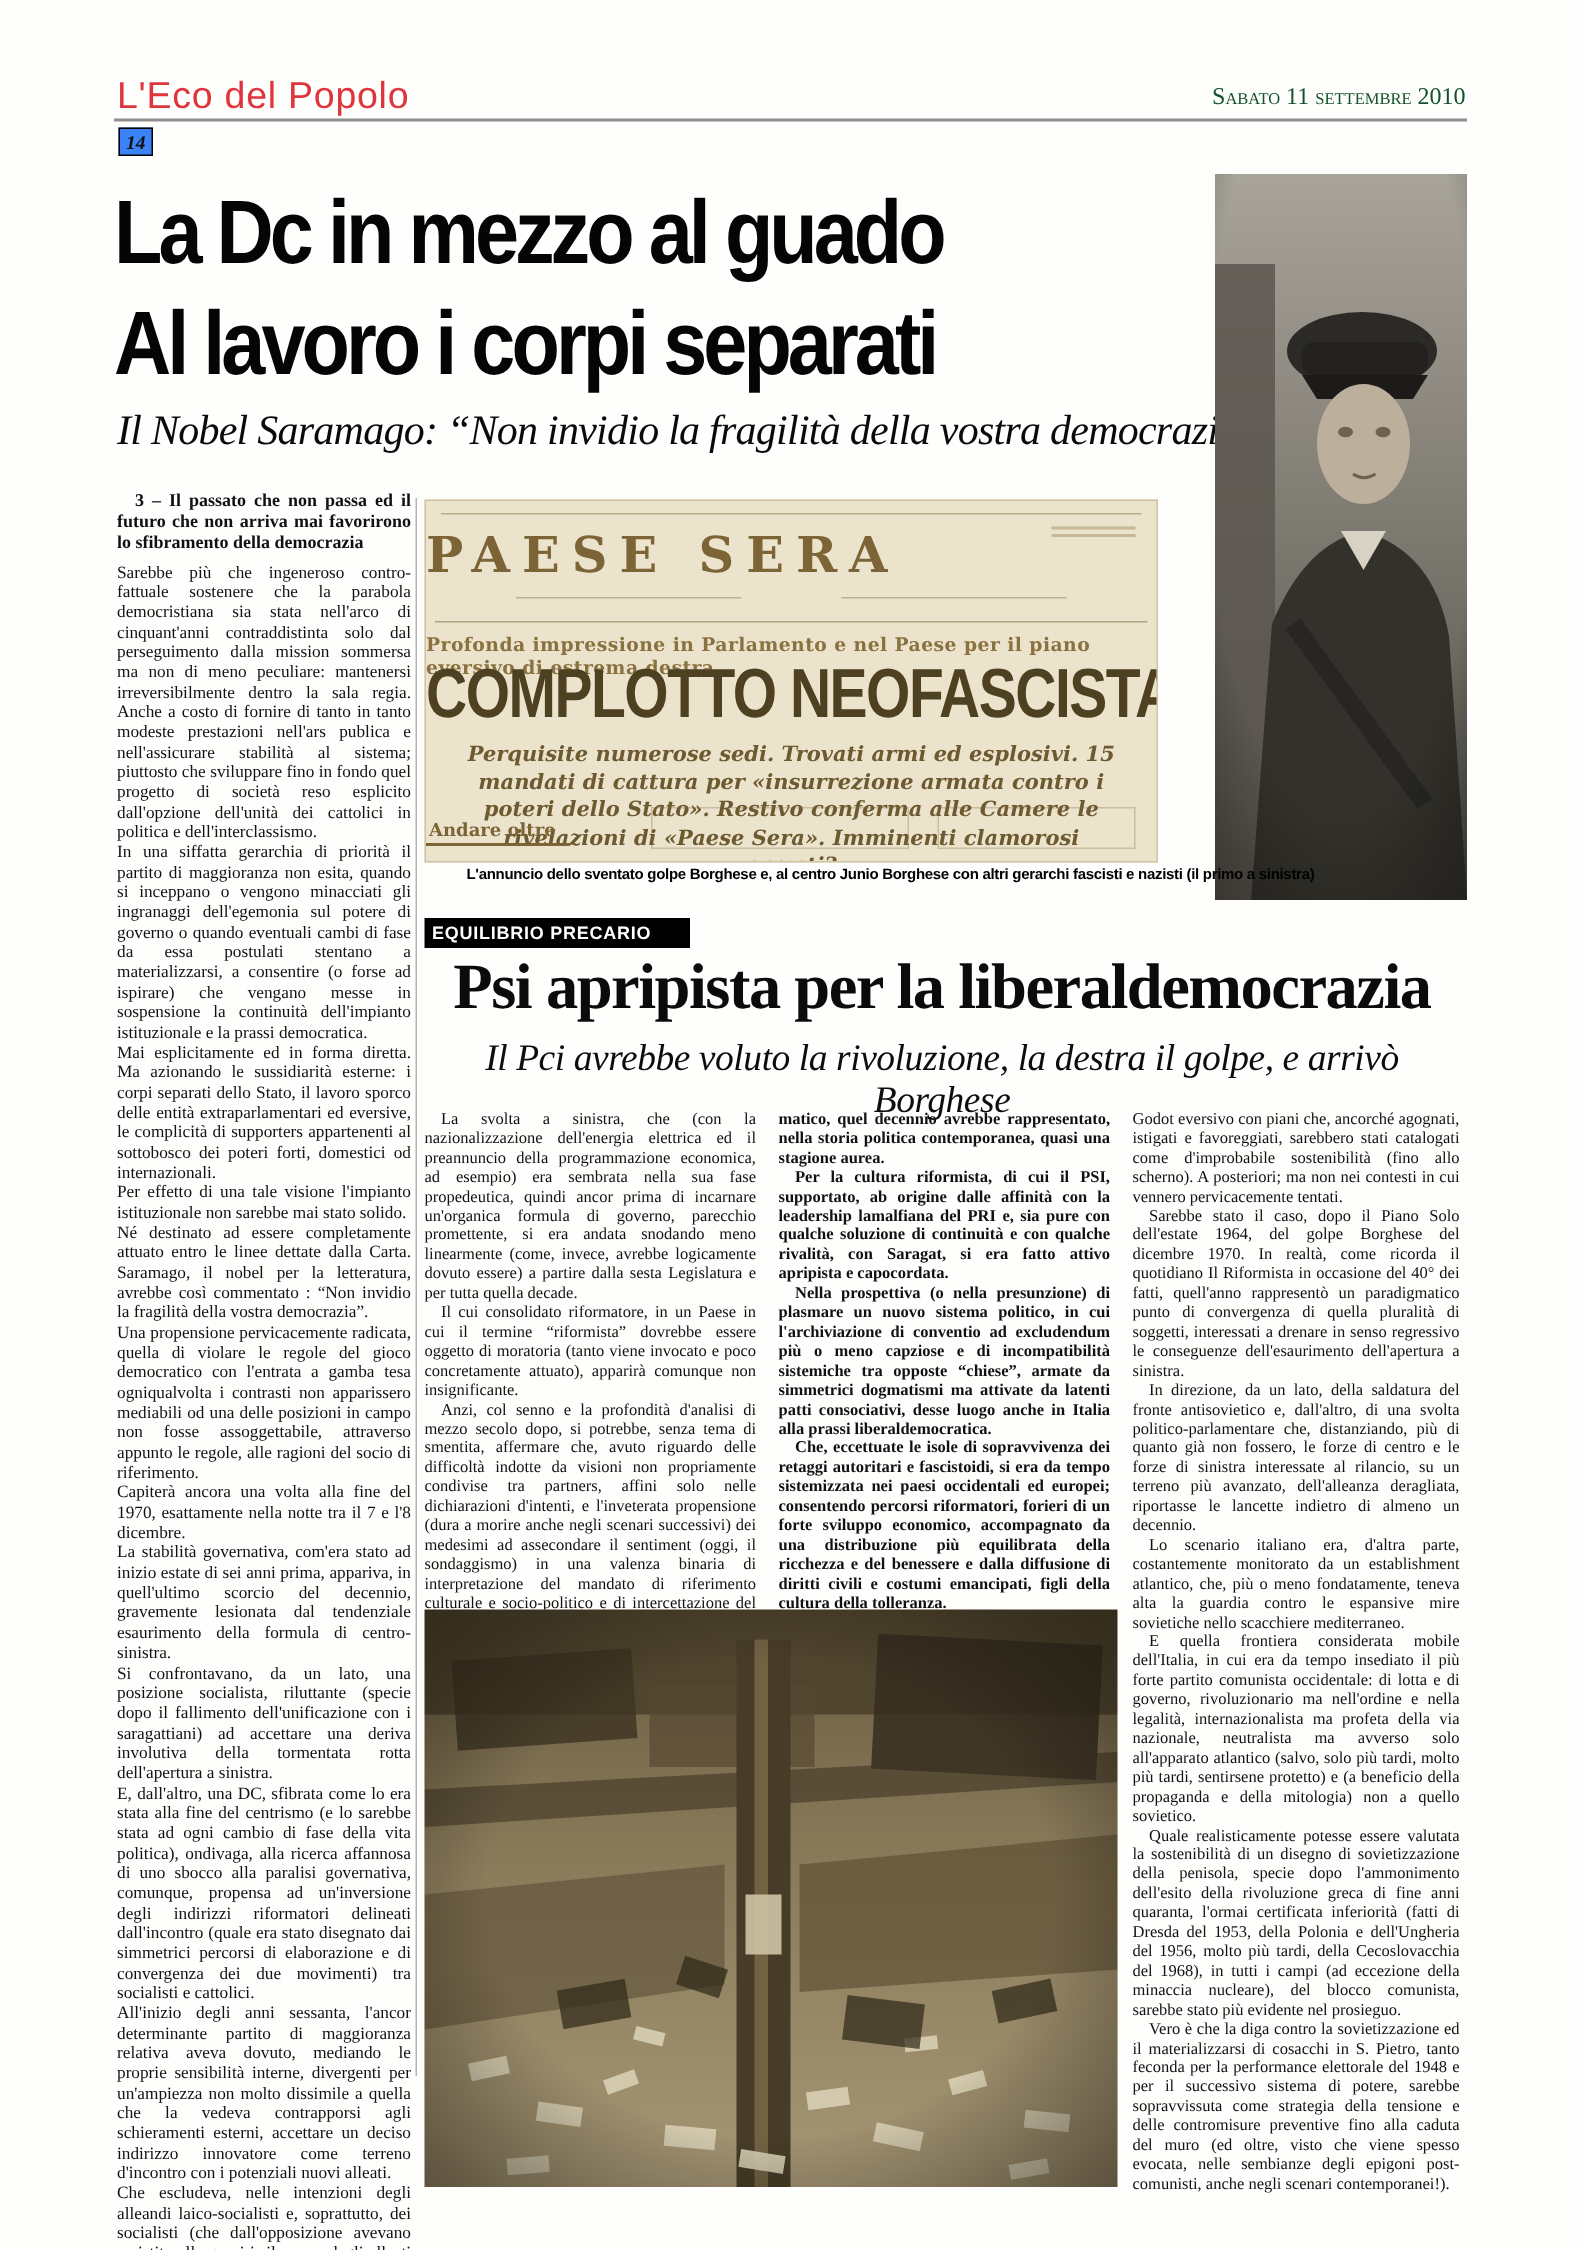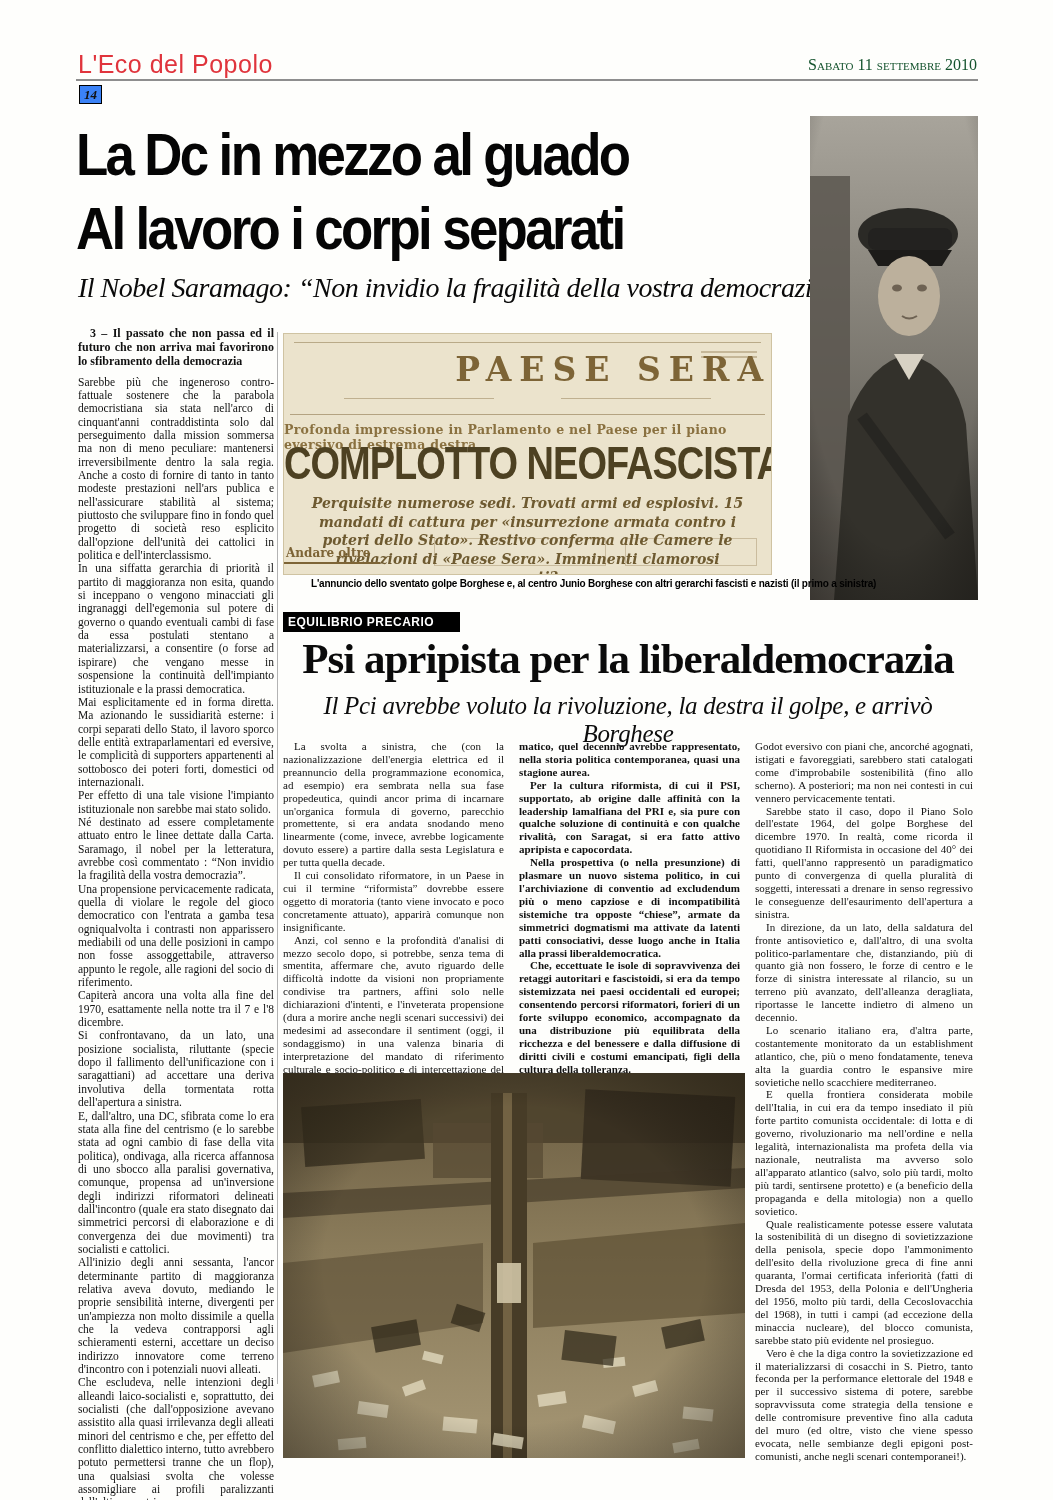--- a/index.html
+++ b/index.html
@@ -26,21 +26,21 @@
   .article1 .lead{font-weight:bold;font-size:12px;line-height:14.2px;text-indent:12px;margin-bottom:7px;}
   .col-rule{position:absolute;left:277px;top:332px;width:1px;height:1052px;background:#b3b3b3;}
   
   .photo-portrait{position:absolute;left:810px;top:116px;width:168px;height:484px;overflow:hidden;background:#777;}
   
   .clipping{position:absolute;left:283px;top:333px;width:489px;height:242px;background:#ebe3cc;
             border:1px solid #cfc3a2;box-sizing:border-box;overflow:hidden;color:#7d6436;}
   .clip-topline{position:absolute;left:10px;right:10px;top:8px;height:1px;background:rgba(125,100,54,.45);}
   .clip-corner{position:absolute;right:14px;top:14px;width:56px;}
   .clip-corner div{height:2px;background:rgba(125,100,54,.35);margin:3px 0;}
-  .clip-masthead{position:absolute;left:0;right:0;top:16px;text-align:right;
+  .clip-masthead{position:absolute;left:0;right:0;top:16px;text-align:left;
                  font-family:"DejaVu Serif",serif;font-weight:bold;font-size:33px;
                  letter-spacing:8px;color:#7d6436;}
   .clip-subline{position:absolute;top:64px;height:1px;background:rgba(125,100,54,.4);}
   .clip-rule2{position:absolute;left:6px;right:6px;top:80px;height:1px;background:rgba(125,100,54,.5);}
   .clip-kicker{position:absolute;left:0;right:0;top:88px;font-weight:bold;
                font-size:12.5px;letter-spacing:.3px;color:#8a7140;font-family:"DejaVu Serif",serif;}
   .clip-headline{position:absolute;left:0;right:0;top:104px;text-align:center;
                  font-family:"Liberation Sans",sans-serif;font-weight:700;font-size:38px;
                  letter-spacing:-1px;color:#4d4122;transform:scaleY(1.22);transform-origin:top center;
                  white-space:nowrap;}
@@ -120,20 +120,21 @@
 
   <div class="article1">
     <p class="lead">3 – Il passato che non passa ed il futuro che non arriva mai favorirono lo sfibramento della democrazia</p>
     <p>Sarebbe più che ingeneroso contro-fattuale sostenere che la parabola democristiana sia stata nell'arco di cinquant'anni contraddistinta solo dal perseguimento dalla mission sommersa ma non di meno peculiare: mantenersi irreversibilmente dentro la sala regia. Anche a costo di fornire di tanto in tanto modeste prestazioni nell'ars publica e nell'assicurare stabilità al sistema; piuttosto che sviluppare fino in fondo quel progetto di società reso esplicito dall'opzione dell'unità dei cattolici in politica e dell'interclassismo.</p>
     <p>In una siffatta gerarchia di priorità il partito di maggioranza non esita, quando si inceppano o vengono minacciati gli ingranaggi dell'egemonia sul potere di governo o quando eventuali cambi di fase da essa postulati stentano a materializzarsi, a consentire (o forse ad ispirare) che vengano messe in sospensione la continuità dell'impianto istituzionale e la prassi democratica.</p>
     <p>Mai esplicitamente ed in forma diretta. Ma azionando le sussidiarità esterne: i corpi separati dello Stato, il lavoro sporco delle entità extraparlamentari ed eversive, le complicità di supporters appartenenti al sottobosco dei poteri forti, domestici od internazionali.</p>
     <p>Per effetto di una tale visione l'impianto istituzionale non sarebbe mai stato solido.</p>
     <p>Né destinato ad essere completamente attuato entro le linee dettate dalla Carta. Saramago, il nobel per la letteratura, avrebbe così commentato : “Non invidio la fragilità della vostra democrazia”.</p>
     <p>Una propensione pervicacemente radicata, quella di violare le regole del gioco democratico con l'entrata a gamba tesa ogniqualvolta i contrasti non apparissero mediabili od una delle posizioni in campo non fosse assoggettabile, attraverso appunto le regole, alle ragioni del socio di riferimento.</p>
     <p>Capiterà ancora una volta alla fine del 1970, esattamente nella notte tra il 7 e l'8 dicembre.</p>
+    <p>La stabilità governativa, com'era stato ad inizio estate di sei anni prima, appariva, in quell'ultimo scorcio del decennio, gravemente lesionata dal tendenziale esaurimento della formula di centro-sinistra.</p>
     <p>Si confrontavano, da un lato, una posizione socialista, riluttante (specie dopo il fallimento dell'unificazione con i saragattiani) ad accettare una deriva involutiva della tormentata rotta dell'apertura a sinistra.</p>
     <p>E, dall'altro, una DC, sfibrata come lo era stata alla fine del centrismo (e lo sarebbe stata ad ogni cambio di fase della vita politica), ondivaga, alla ricerca affannosa di uno sbocco alla paralisi governativa, comunque, propensa ad un'inversione degli indirizzi riformatori delineati dall'incontro (quale era stato disegnato dai simmetrici percorsi di elaborazione e di convergenza dei due movimenti) tra socialisti e cattolici.</p>
     <p>All'inizio degli anni sessanta, l'ancor determinante partito di maggioranza relativa aveva dovuto, mediando le proprie sensibilità interne, divergenti per un'ampiezza non molto dissimile a quella che la vedeva contrapporsi agli schieramenti esterni, accettare un deciso indirizzo innovatore come terreno d'incontro con i potenziali nuovi alleati.</p>
     <p>Che escludeva, nelle intenzioni degli alleandi laico-socialisti e, soprattutto, dei socialisti (che dall'opposizione avevano assistito alla quasi irrilevanza degli alleati minori del centrismo e che, per effetto del conflitto dialettico interno, tutto avrebbero potuto permettersi tranne che un flop), una qualsiasi svolta che volesse assomigliare ai profili paralizzanti dell'ultimo centrismo.</p>
   </div>
   <div class="col-rule"></div>
 
   <div class="clipping">
     <div class="clip-topline"></div>
     <div class="clip-corner">

